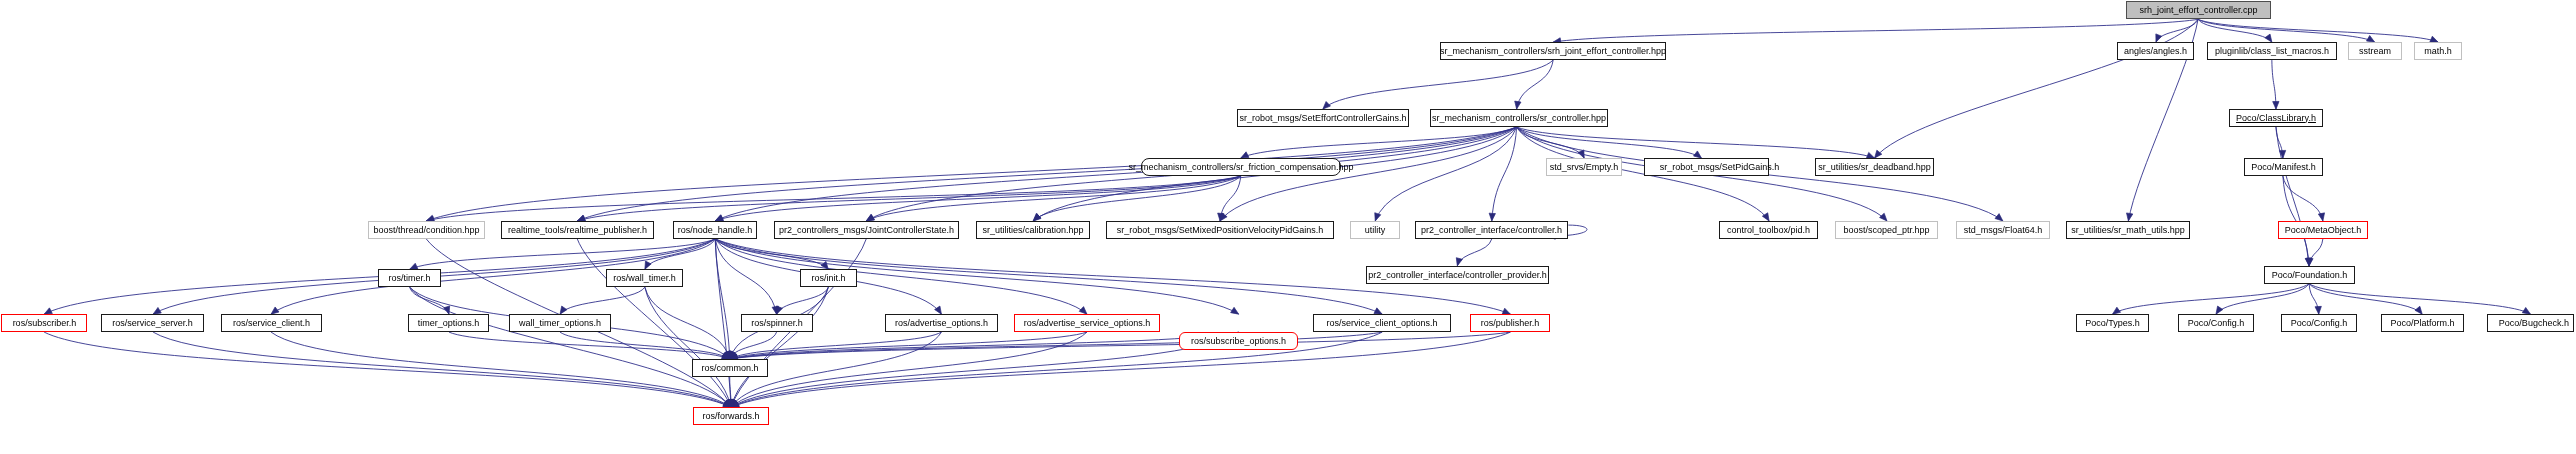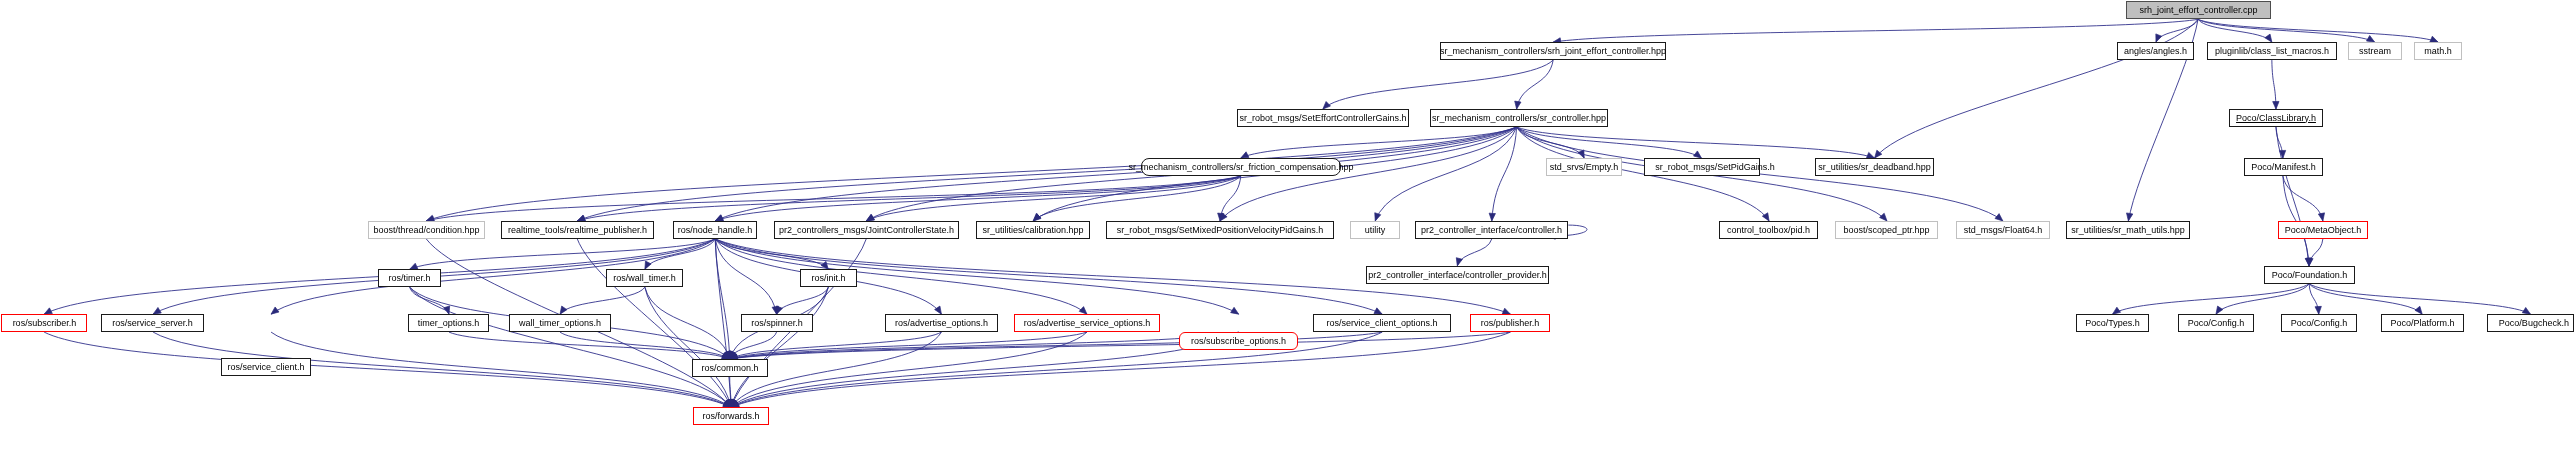--- a/index.html
+++ b/index.html
@@ -225,21 +225,21 @@
       </div>
       <div class="node solid" style="left: 2229px; top: 109px; width: 94px; text-decoration: underline;">
         <span>Poco/ClassLibrary.h</span>
       </div>
       <div class="node solid" style="left: 1141px; top: 158px; width: 200px; border-radius: 8px;">
         <span>sr_mechanism_controllers/sr_friction_compensation.hpp</span>
       </div>
       <div class="node " style="left: 1546px; top: 158px; width: 76px;">
         <span>std_srvs/Empty.h</span>
       </div>
-      <div class="node solid" style="left: 1644px; top: 158px; width: 116px; padding-left: 30px;">
+      <div class="node solid" style="left: 1644px; top: 158px; width: 125px; padding-left: 30px;">
         <span>sr_robot_msgs/SetPidGains.h</span>
       </div>
       <div class="node solid" style="left: 1815px; top: 158px; width: 119px;">
         <span>sr_utilities/sr_deadband.hpp</span>
       </div>
       <div class="node solid" style="left: 2244px; top: 158px; width: 79px;">
         <span>Poco/Manifest.h</span>
       </div>
       <div class="node " style="left: 368px; top: 221px; width: 117px;">
         <span>boost/thread/condition.hpp</span>
@@ -294,21 +294,21 @@
       </div>
       <div class="node solid" style="left: 800px; top: 269px; width: 57px;">
         <span>ros/init.h</span>
       </div>
       <div class="node hl" style="left: 1.4px; top: 314px; width: 86px;">
         <span>ros/subscriber.h</span>
       </div>
       <div class="node solid" style="left: 101px; top: 314px; width: 103px;">
         <span>ros/service_server.h</span>
       </div>
-      <div class="node solid" style="left: 221px; top: 314px; width: 90px; margin-top: 44px;">
+      <div class="node solid" style="left: 221px; top: 314px; width: 101px;">
         <span>ros/service_client.h</span>
       </div>
       <div class="node solid" style="left: 408px; top: 314px; width: 81px;">
         <span>timer_options.h</span>
       </div>
       <div class="node solid" style="left: 509px; top: 314px; width: 102px;">
         <span>wall_timer_options.h</span>
       </div>
       <div class="node solid" style="left: 741px; top: 314px; width: 72px;">
         <span>ros/spinner.h</span>

